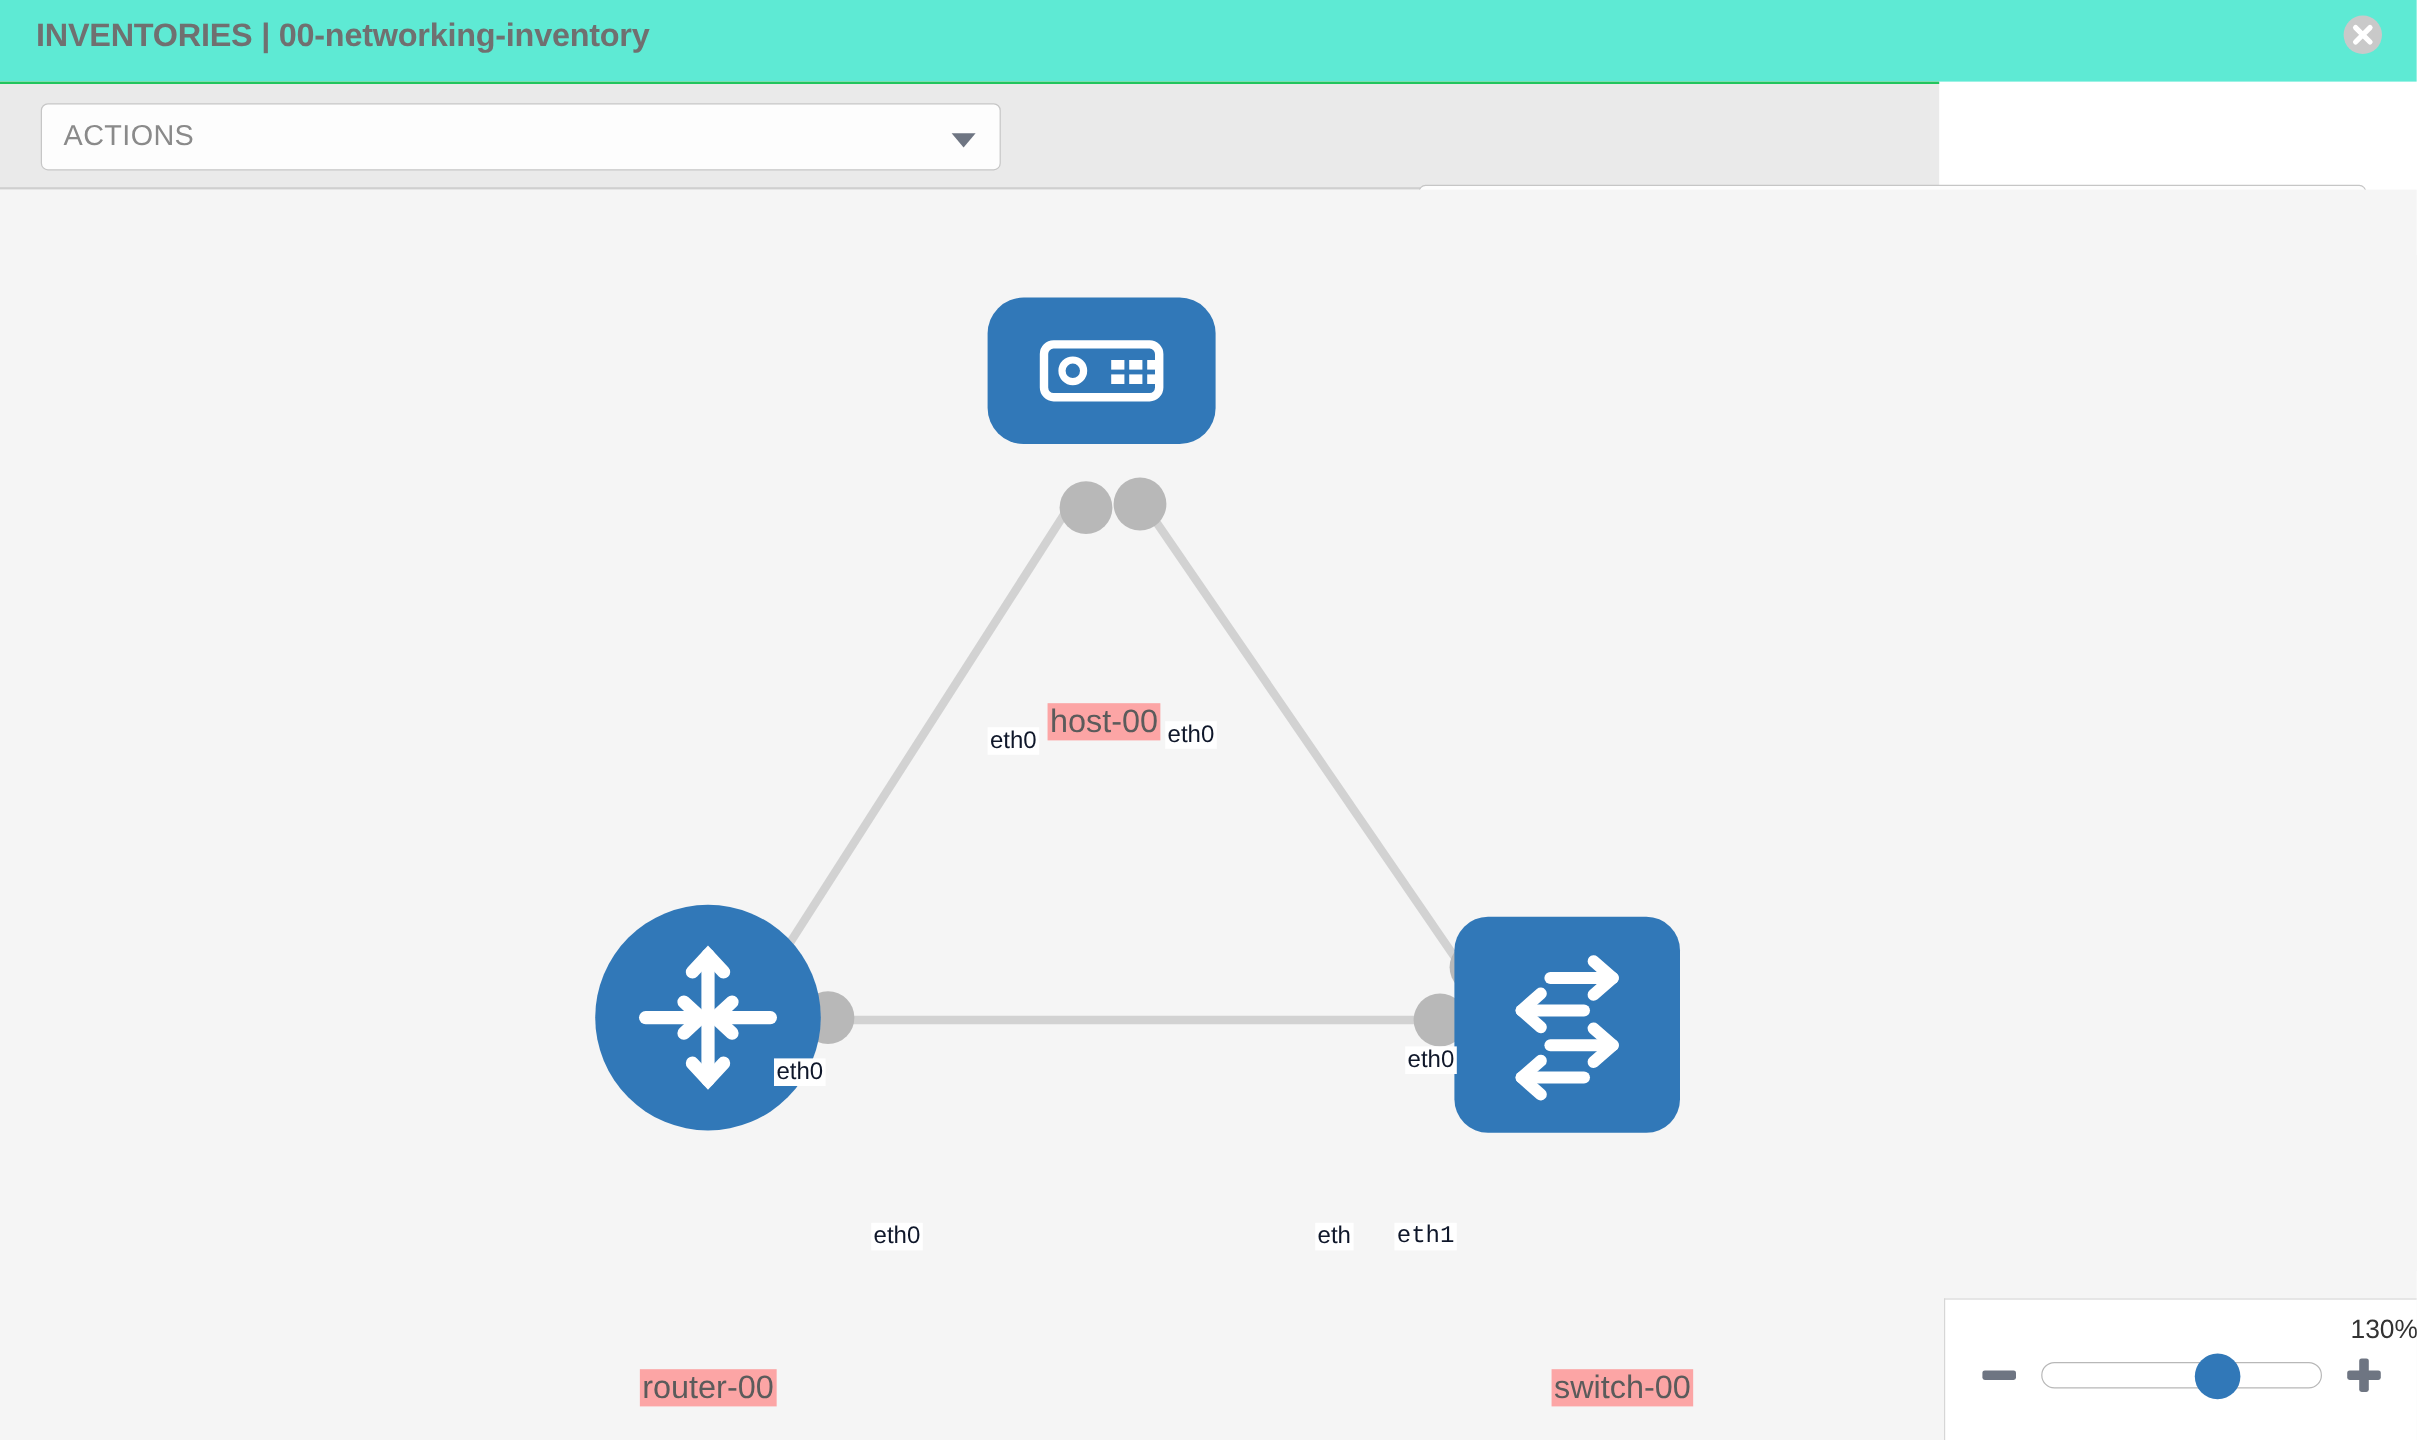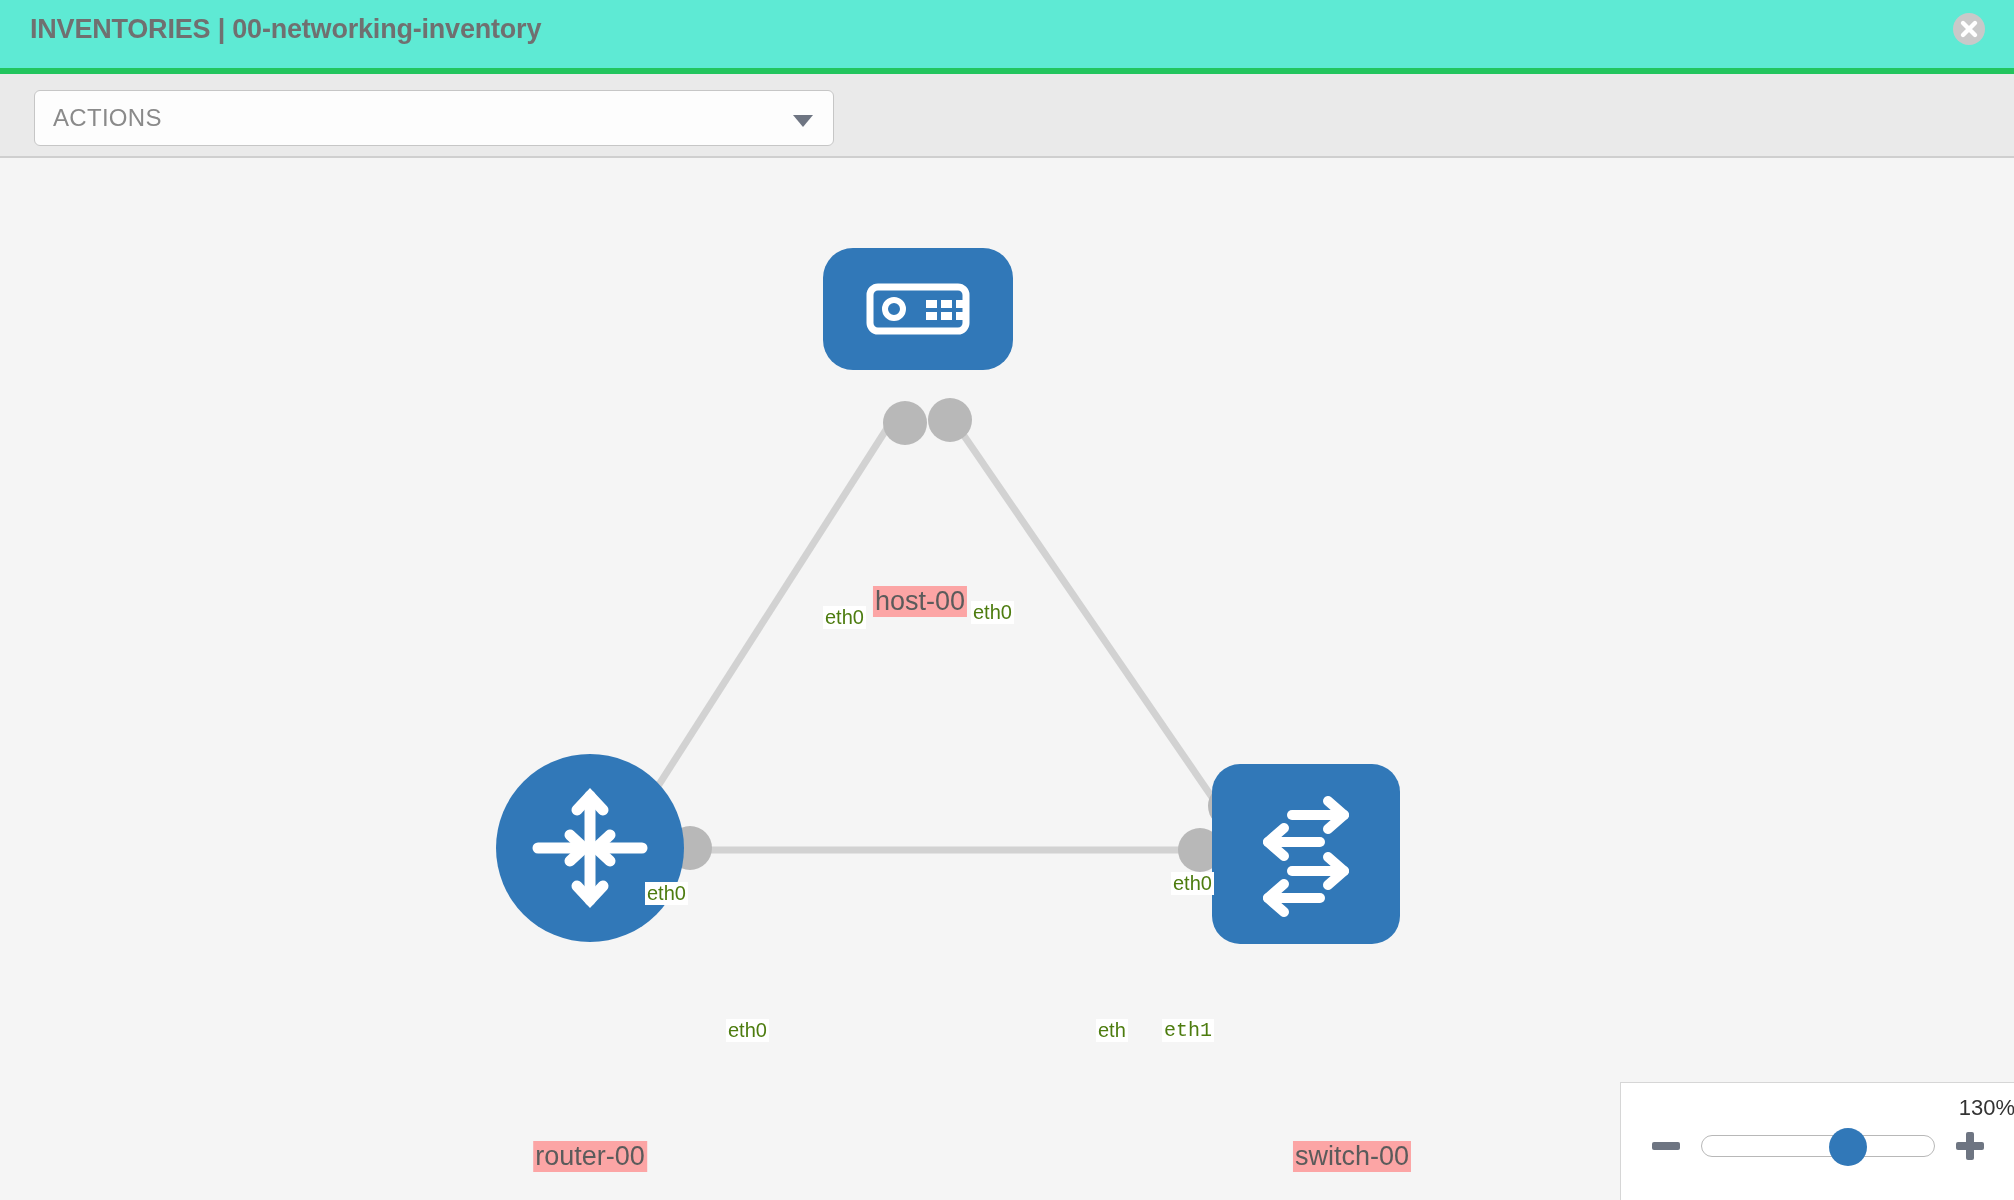--- a/index.html
+++ b/index.html
@@ -34,23 +34,23 @@
   .close-btn {
     position: absolute;
     right: 26px; top: 10px;
     width: 38px; height: 38px;
     cursor: pointer;
   }
 
   
   .toolbar {
     position: absolute; left: 0; top: 68px;
-    width: 2014px; height: 90px;
+    width: 1616px; height: 90px;
     background: #eaeaea;
-    border-top: 6px solid #22c55e;
+    border-top: 2px solid #22c55e;
     border-bottom: 2px solid #cfcfcf;
     box-sizing: border-box;
   }
   .actions-select {
     position: absolute;
     left: 34px; top: 16px;
     width: 800px; height: 56px;
     background: #fdfdfd;
     border: 1px solid #c6c6c6;
     border-radius: 6px;
@@ -120,21 +120,21 @@
     font-size: 27px;
     color: #5b5b5b;
     background: #fca5a5;
     padding: 0 2px;
     white-space: nowrap;
     transform: translateX(-50%);
   }
   .iface-label {
     position: absolute;
     font-size: 20px;
-    color: #4d7c0f;
+    color: #0f172a;
     background: #ffffff;
     padding: 0 2px;
     white-space: nowrap;
   }
 
   
   .zoom-panel {
     position: absolute;
     left: 1620px; top: 1082px;
     width: 394px; height: 118px;

